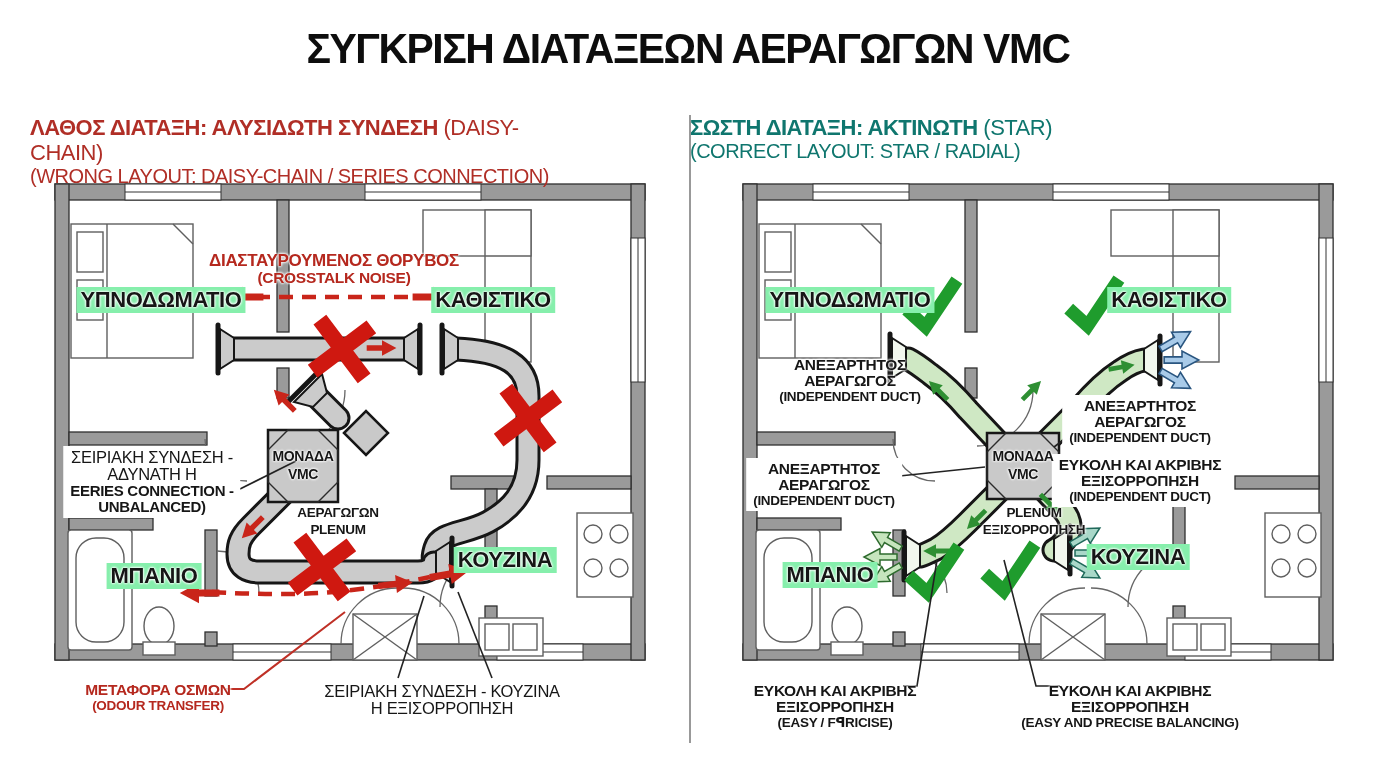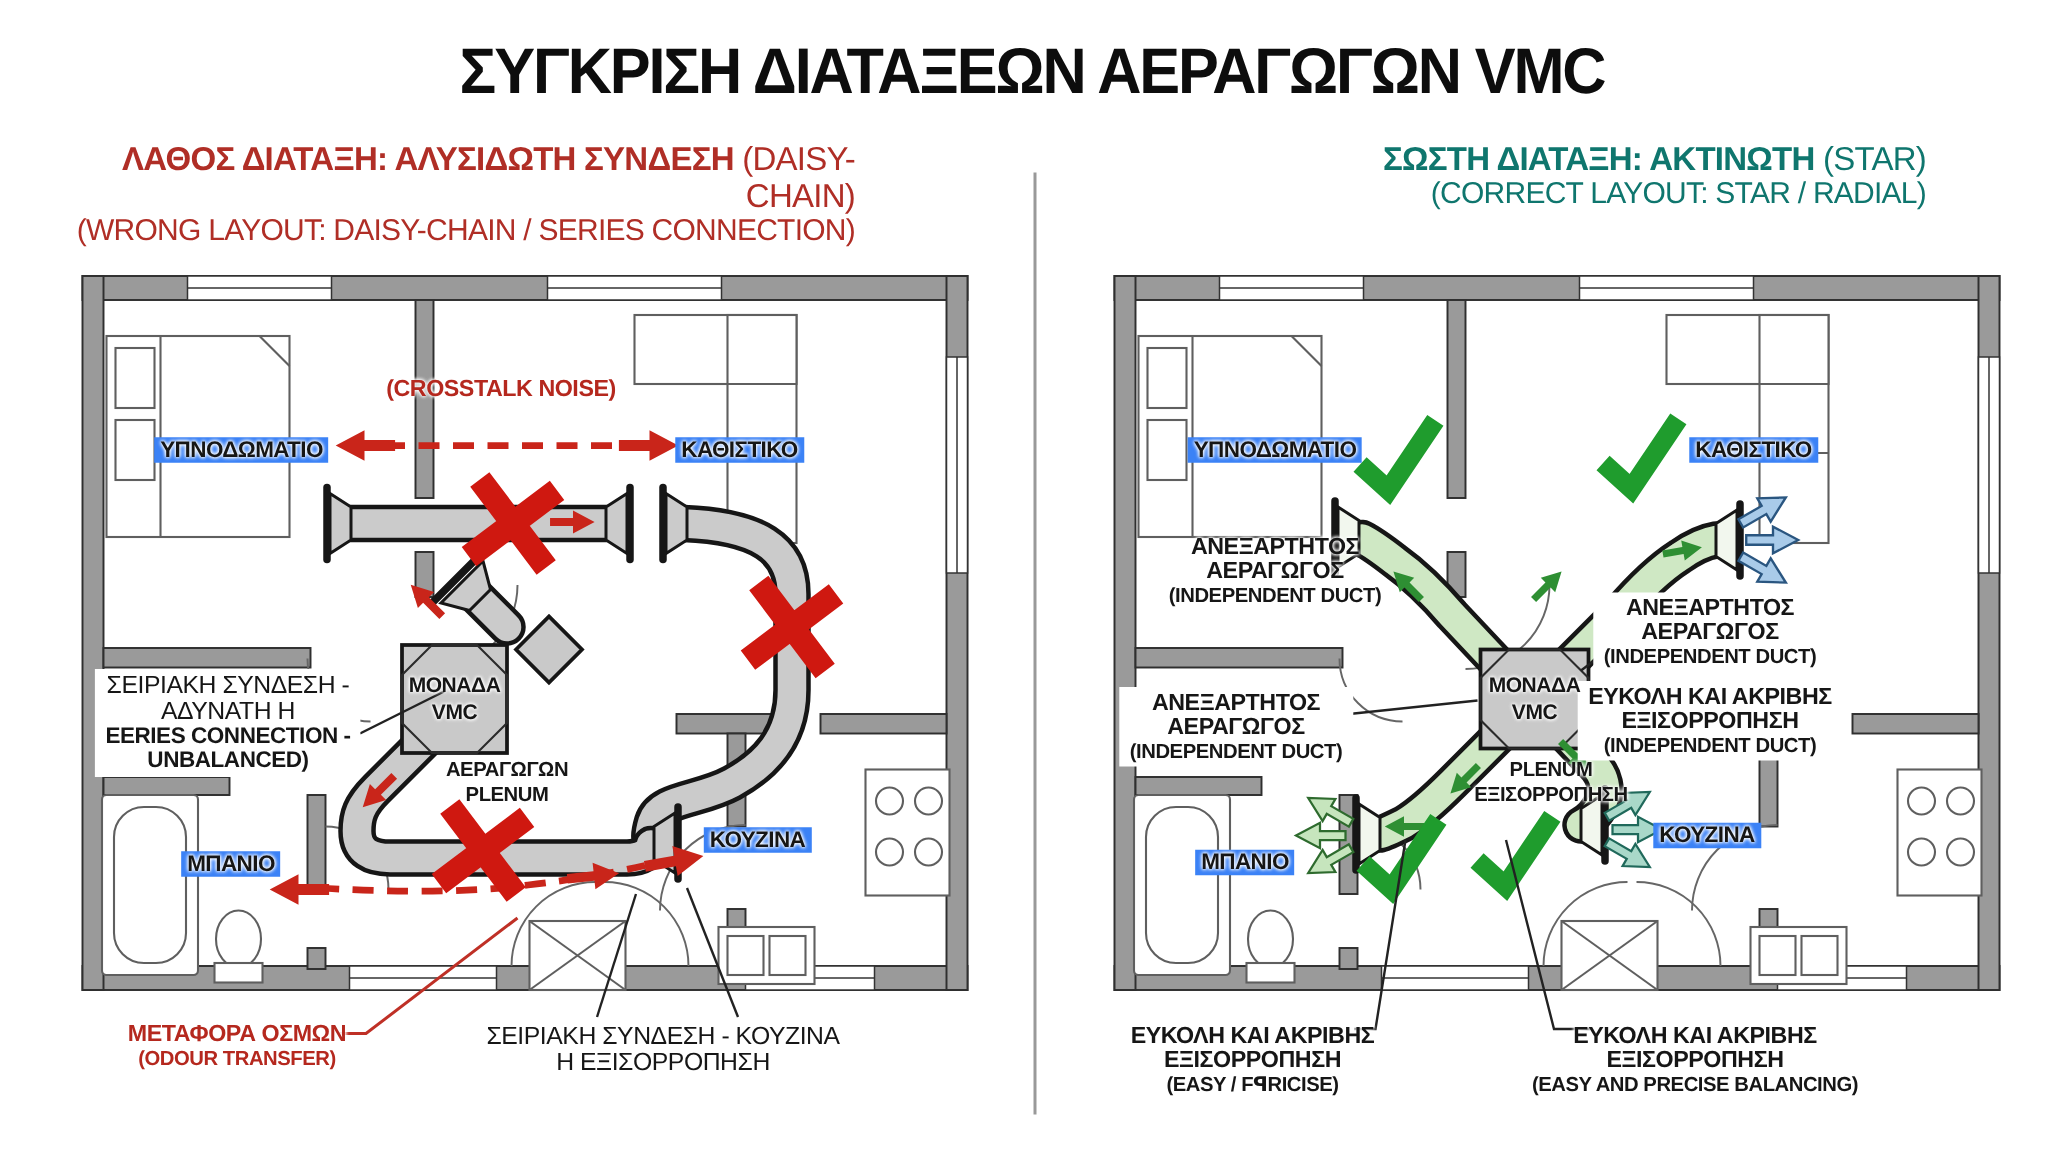--- a/index.html
+++ b/index.html
@@ -3,30 +3,30 @@
 <meta charset="utf-8">
 <style>
   html,body{margin:0;padding:0;background:#fff}
   body{width:1376px;height:768px;position:relative;overflow:hidden;
        font-family:"Liberation Sans","DejaVu Sans",sans-serif;color:#161616}
   svg{position:absolute;left:0;top:0;z-index:1}
   .lbl,.blk{position:absolute;z-index:3;text-align:center;white-space:nowrap;
        text-shadow:0 0 3px #fff,0 0 3px #fff,0 0 2px #fff}
   .lbl{transform:translate(-50%,-50%)}
   .blk{transform:translate(-50%,0)}
-  .room{font-size:15px;font-weight:700;letter-spacing:-.4px;background:#3b82f6;padding:0 4px}
+  .room{font-size:22px;font-weight:700;letter-spacing:-.4px;background:#86efac;padding:0 4px}
   .gl{font-size:15.5px;font-weight:700;line-height:16px;letter-spacing:-.3px}
   .el{font-size:13.5px;font-weight:600;line-height:15px;letter-spacing:-.3px}
   .gl2{font-size:16.5px;font-weight:400;line-height:17px;letter-spacing:-.3px}
   .el2{font-size:15px;font-weight:600;line-height:16px;letter-spacing:-.3px}
   .box{background:#fff;padding:3px 7px}
   .redtx{color:#b5281e}
   .title{position:absolute;left:0;top:24px;width:100%;text-align:center;z-index:3;
          font-size:43px;font-weight:700;letter-spacing:-1.5px;transform:scaleX(.95);color:#0d0d0d}
-  .panel-head{position:absolute;top:93px;text-align:right;z-index:3}
+  .panel-head{position:absolute;top:115px;text-align:left;z-index:3}
   .ph1{font-size:22px;font-weight:700;letter-spacing:-.5px;line-height:25px}
   .ph2{font-size:20px;font-weight:400;letter-spacing:-.5px;line-height:23px}
   .hl{font-weight:400}
   .wrong{color:#b02e26}.correct{color:#0f766e}
   .ct1{font-size:17px;font-weight:700;line-height:18px;color:#b5281e;letter-spacing:-.3px}
   .ct2{font-size:15.5px;font-weight:700;line-height:16px;color:#b5281e;letter-spacing:-.3px}
   .unit-tx{font-size:14px;font-weight:700;line-height:18px;letter-spacing:-.3px}
   .plenum-tx{font-size:13.5px;font-weight:700;line-height:17px;letter-spacing:-.3px}
   .divider{position:absolute;left:689px;top:115px;width:2px;height:628px;background:#999;z-index:2}
   
@@ -274,20 +274,21 @@
   <div class="ph1"><span>ΣΩΣΤΗ ΔΙΑΤΑΞΗ: ΑΚΤΙΝΩΤΗ</span><span class="hl"> (STAR)</span></div>
   <div class="ph2">(CORRECT LAYOUT: STAR / RADIAL)</div>
 </div>
 
 <div class="lbl room" style="left:161px;top:300px">ΥΠΝΟΔΩΜΑΤΙΟ</div>
 <div class="lbl room" style="left:493px;top:300px">ΚΑΘΙΣΤΙΚΟ</div>
 <div class="lbl room" style="left:154px;top:576px">ΜΠΑΝΙΟ</div>
 <div class="lbl room" style="left:505px;top:560px">ΚΟΥΖΙΝΑ</div>
 
 <div class="blk" style="left:334px;top:252px">
+  <div class="ct1">ΔΙΑΣΤΑΥΡΟΥΜΕΝΟΣ ΘΟΡΥΒΟΣ</div>
   <div class="ct2">(CROSSTALK NOISE)</div>
 </div>
 
 <div class="blk box" style="left:152px;top:446px">
   <div class="gl2">ΣΕΙΡΙΑΚΗ ΣΥΝΔΕΣΗ -</div>
   <div class="gl2">ΑΔΥΝΑΤΗ Η</div>
   <div class="el2">EERIES CONNECTION -</div>
   <div class="el2" style="font-weight:700">UNBALANCED)</div>
 </div>
 

